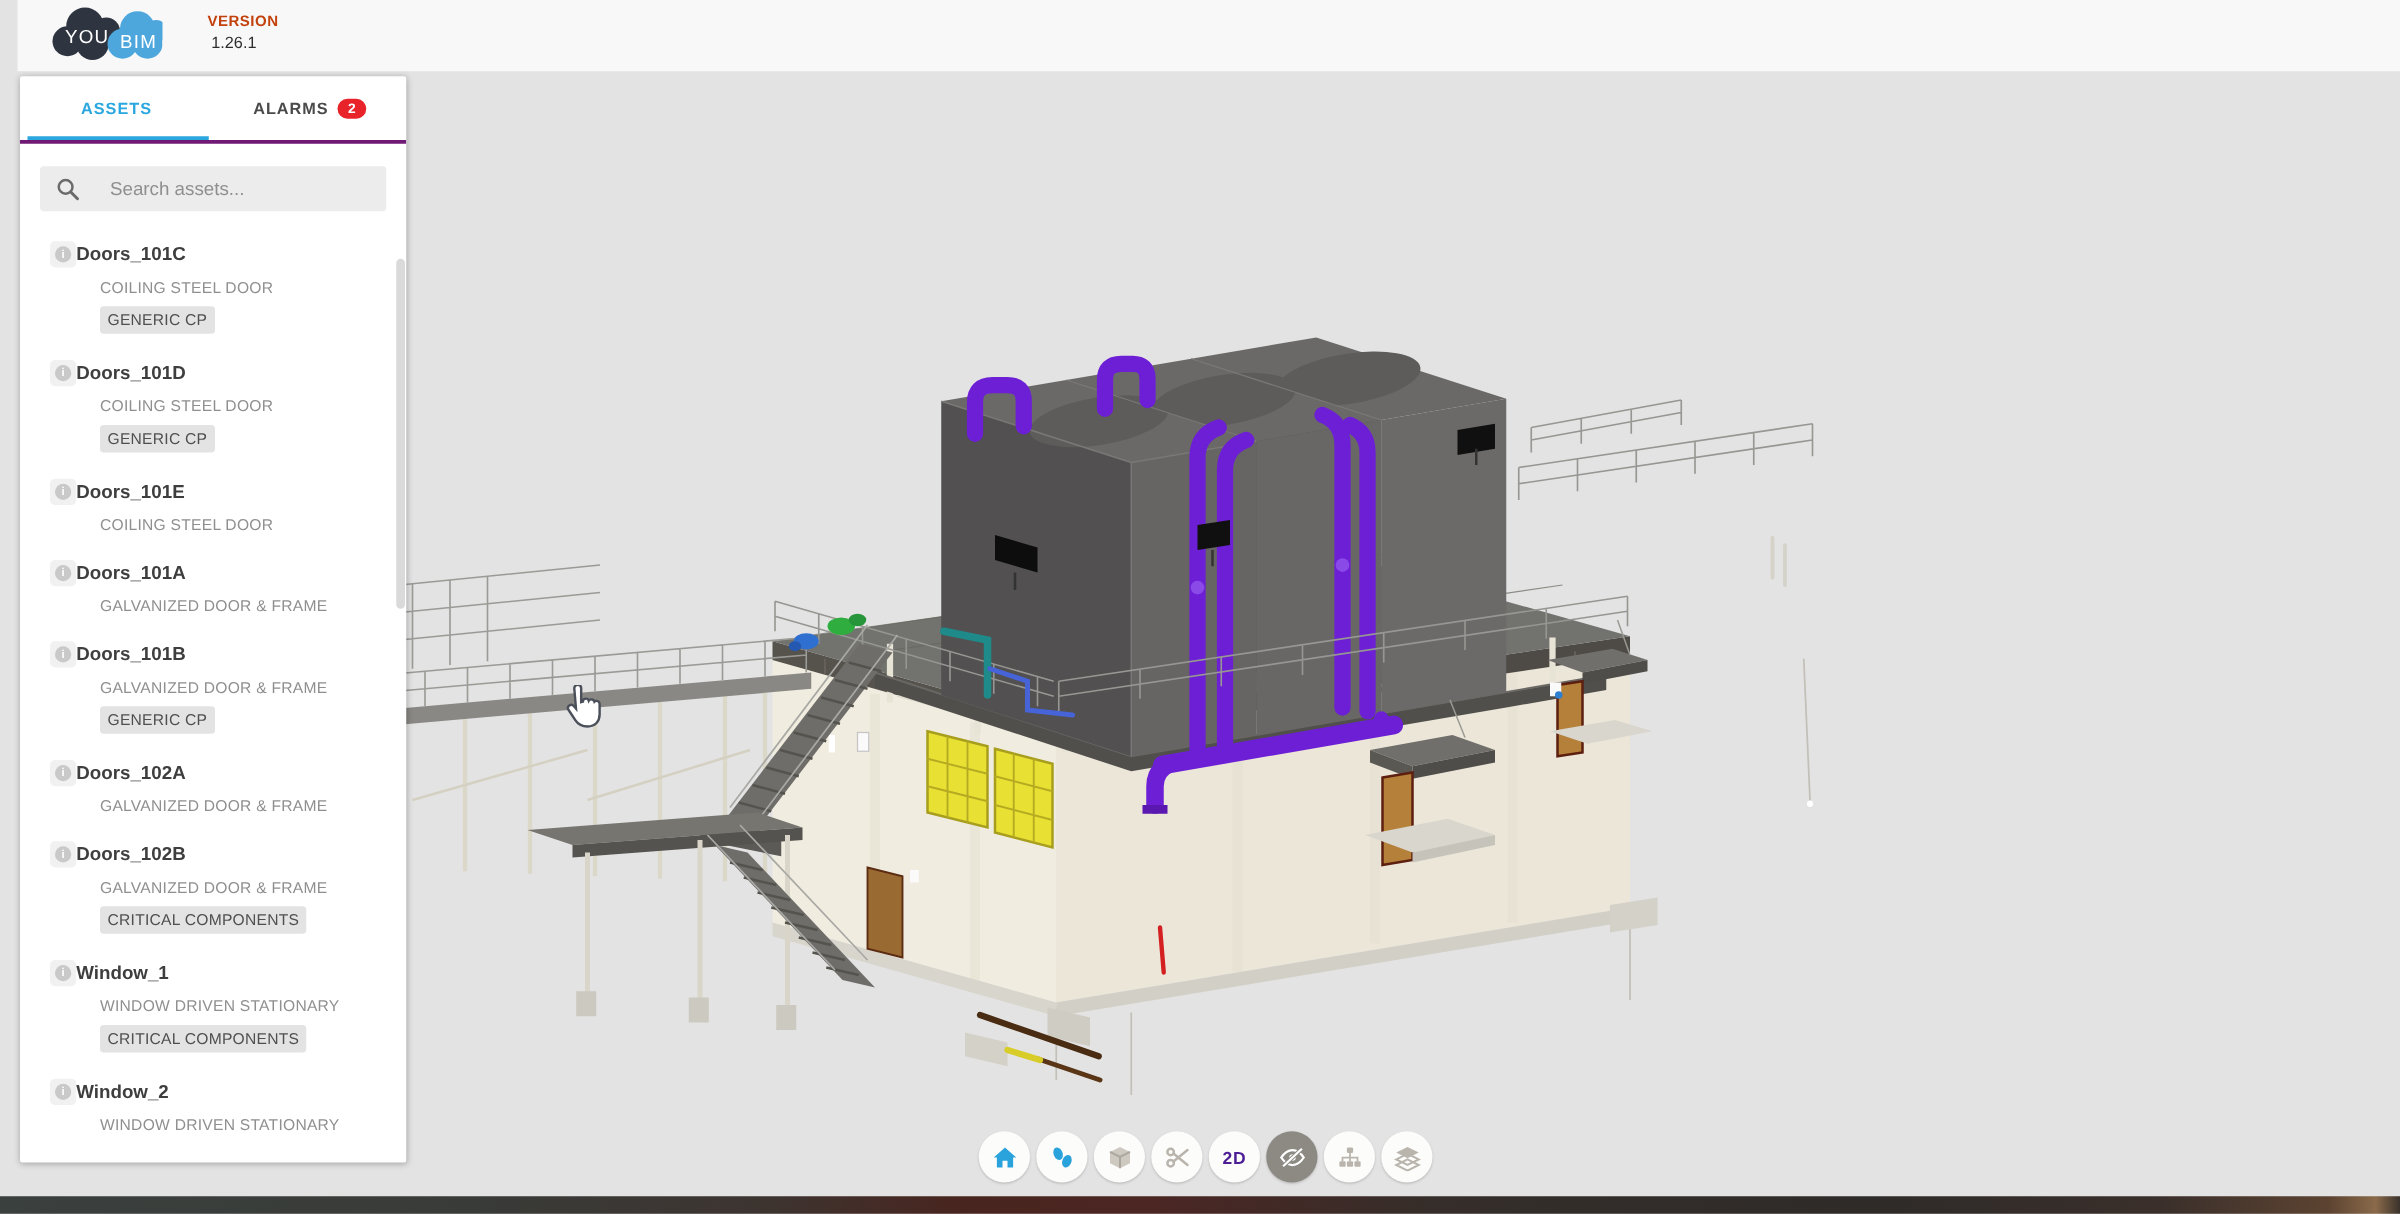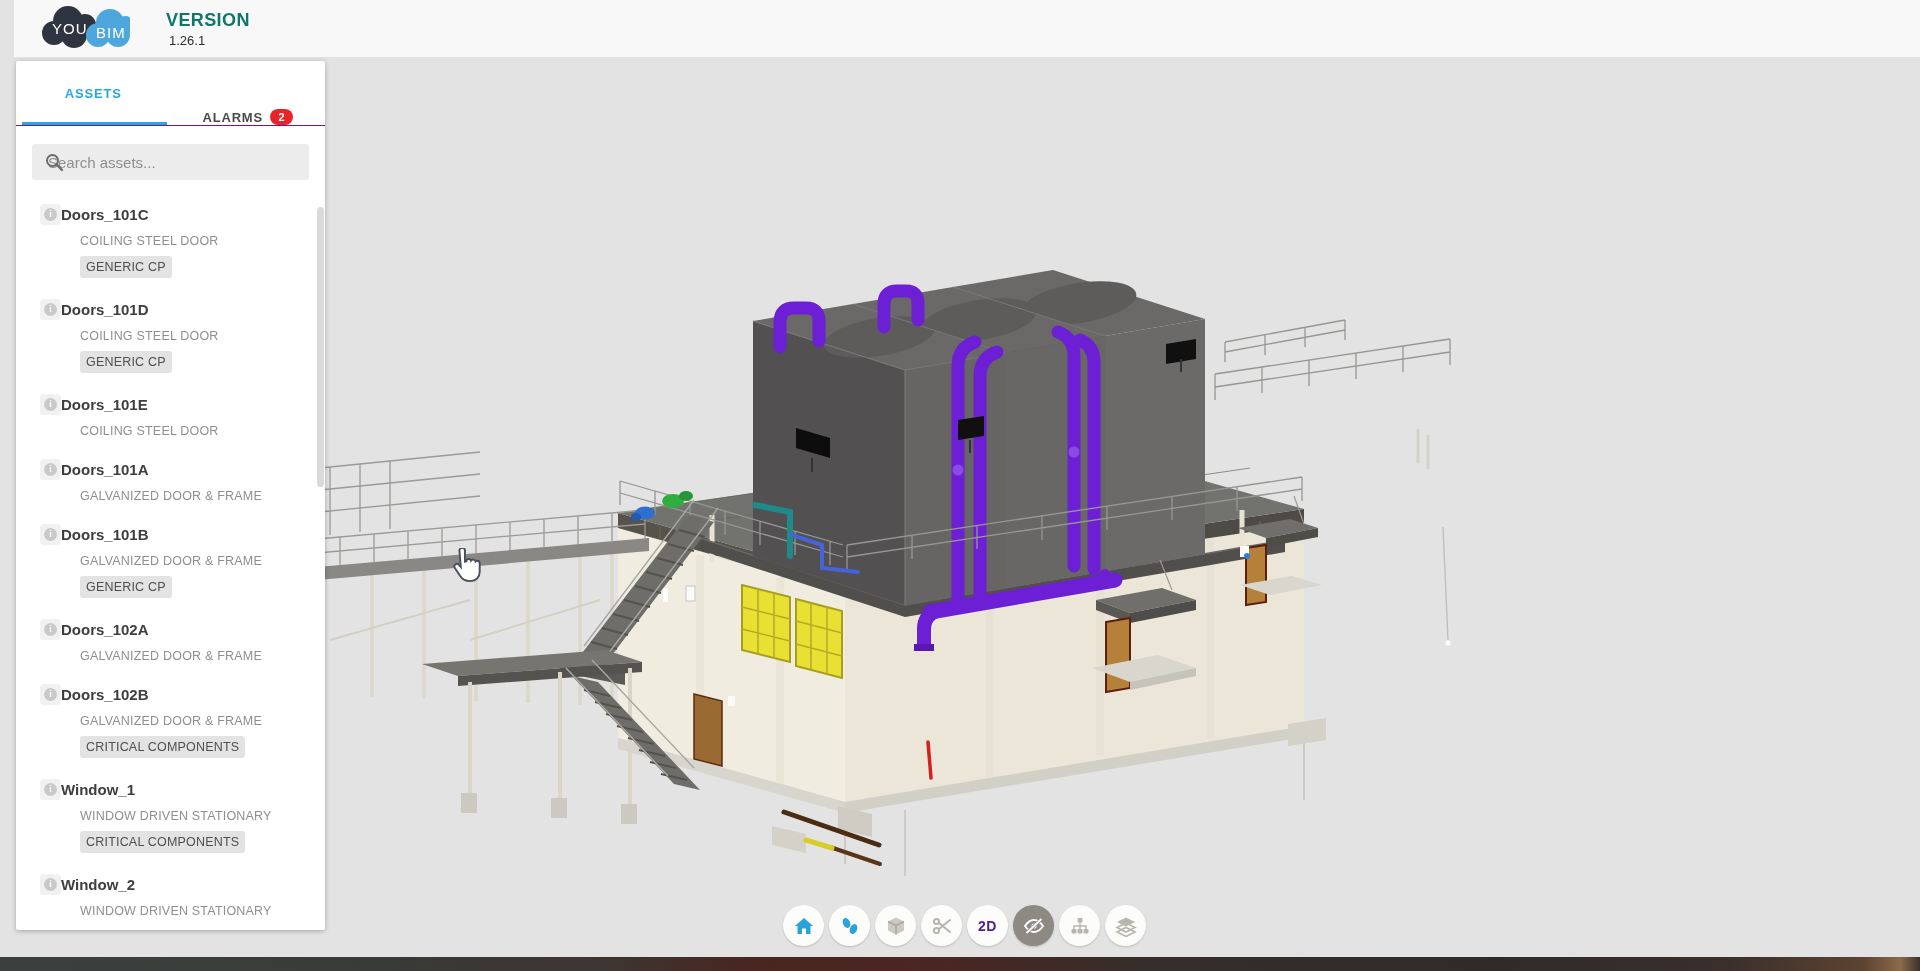--- a/index.html
+++ b/index.html
@@ -4,46 +4,46 @@
 <style>
   * { margin:0; padding:0; box-sizing:border-box; }
   html,body { width:1920px; height:971px; overflow:hidden;
     font-family:"Liberation Sans", sans-serif; background:#e3e3e3; }
 
   
   .header { position:absolute; left:14px; top:0; width:1920px; height:57px;
     background:#f8f8f8; z-index:30; }
   .logo { position:absolute; left:16px; top:4px; width:100px; height:50px; }
   .version-block { position:absolute; left:152px; top:10px; }
-  .version-label { font-size:18px; font-weight:bold; color:#0f766e; letter-spacing:.4px; }
+  .version-label { font-size:12px; font-weight:bold; color:#c2410c; letter-spacing:.4px; }
   .version-value { font-size:13px; color:#2d2d2d; margin-top:2px; padding-left:3px; }
 
   
   .scene { position:absolute; left:0; top:0; width:1920px; height:971px; z-index:1; }
 
   
   .cursor { position:absolute; left:450px; top:548px; width:36px; height:42px; z-index:40; }
 
   
   .panel { position:absolute; left:16px; top:61px; width:309px; height:869px;
     background:#ffffff; border-radius:2px; box-shadow:0 1px 5px rgba(0,0,0,.28);
     z-index:20; overflow:hidden; }
-  .tabs { display:flex; height:65px; border-bottom:1px solid #701a75; }
+  .tabs { display:flex; height:54px; border-bottom:3px solid #701a75; }
   .tab { flex:1; display:flex; align-items:center; justify-content:center;
     font-size:13px; font-weight:bold; letter-spacing:.8px; cursor:pointer; position:relative; }
   .tab.active { color:#2ba7e0; }
   .tab.active::after { content:""; position:absolute; left:6px; right:4px; bottom:0;
     height:3px; background:#2ba7e0; }
-  .tab.inactive { color:#4a4a4a;align-items:flex-end; }
+  .tab.inactive { color:#4a4a4a; }
   .badge { display:inline-block; min-width:23px; height:16px; margin-left:7px;
     background:#e8232a; border-radius:8px; color:#fff; font-size:11px; font-weight:bold;
     line-height:16px; text-align:center; letter-spacing:0; }
   .search-wrap { margin:18px 16px 12px 16px; position:relative; }
   .search-input { width:100%; height:36px; background:#ececec; border:none; border-radius:3px;
-    padding:0 12px 0 16px; font-size:15px; color:#555; outline:none;
+    padding:0 12px 0 56px; font-size:15px; color:#555; outline:none;
     font-family:"Liberation Sans", sans-serif; }
   .search-input::placeholder { color:#8f8f8f; }
   .search-icon { position:absolute; left:12px; top:8px; width:20px; height:20px; }
   .show-row { height:30px; background:#f3f3f3; display:flex; align-items:center;
     padding-left:22px; }
   .checkbox { width:15px; height:15px; border:2px solid #9b9b9b; border-radius:2px;
     background:transparent; cursor:pointer; }
   .show-label { margin-left:18px; font-size:13.5px; color:#9e9e9e; }
   .asset-list { position:relative; }
   .asset-item { position:relative; padding:12px 0 9px 0; cursor:pointer; }

